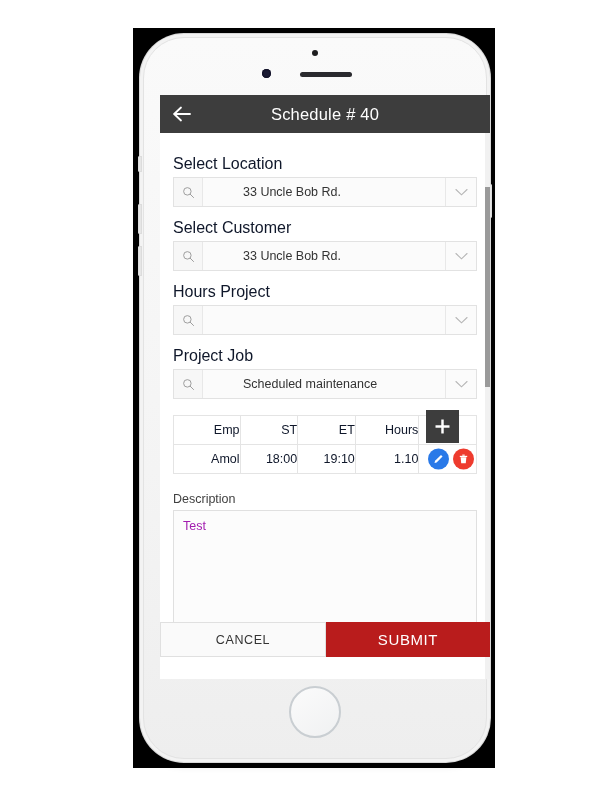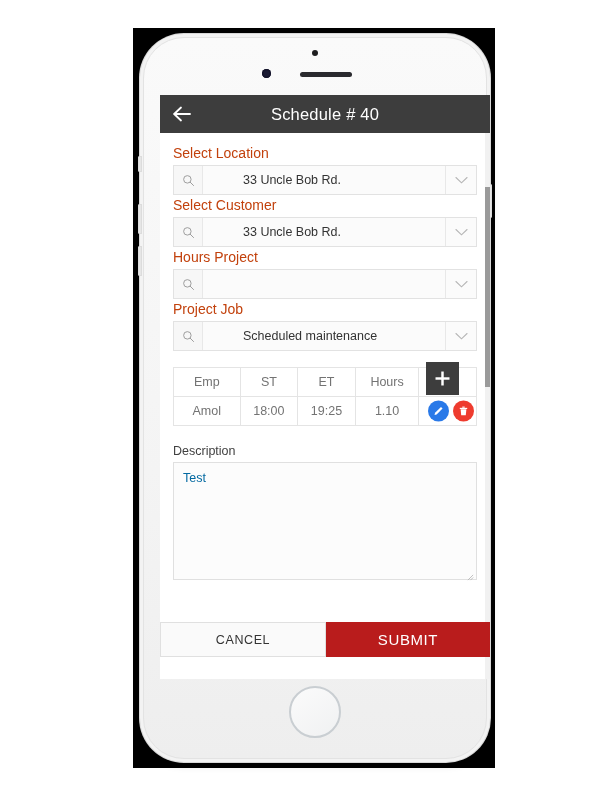--- a/index.html
+++ b/index.html
@@ -143,23 +143,23 @@
     height: 546px;
     position: relative;
     overflow: hidden;
     background: #fff;
   }
   .form-area {
     padding: 10px 13px 0 13px;
   }
 
   .field-label {
-    font-size: 14px;
-    color: #c2410c;
-    margin: 2px 0 4px 0;
+    font-size: 16px;
+    color: #0f172a;
+    margin: 12px 0 4px 0;
   }
   .select-row {
     display: flex;
     height: 30px;
     border: 1px solid #e2e2e2;
     background: #fbfbfb;
     box-sizing: border-box;
   }
   .sel-icon {
     width: 28px;
@@ -197,22 +197,22 @@
   }
   table.emp-table {
     border-collapse: collapse;
     width: 100%;
     table-layout: fixed;
   }
   table.emp-table th, table.emp-table td {
     border: 1px solid #e4e4e4;
     height: 28px;
     font-size: 12.5px;
-    color: #737373;
-    text-align: center;
+    color: #0f172a;
+    text-align: right;
     font-weight: normal;
     padding: 0;
   }
   table.emp-table th { background: #fff; }
   .col-emp { width: 22%; }
   .col-st  { width: 19%; }
   .col-et  { width: 19%; }
   .col-hr  { width: 21%; }
   .col-act { width: 19%; }
 
@@ -256,21 +256,21 @@
     margin: 18px 0 4px 0;
   }
   .desc-box {
     width: 100%;
     height: 118px;
     border: 1px solid #e0e0e0;
     background: #fcfcfc;
     box-sizing: border-box;
     padding: 8px 9px;
     font-size: 12.5px;
-    color: #0369a1;
+    color: #a21caf;
     font-family: "Liberation Sans", sans-serif;
     resize: none;
     position: relative;
     outline: none;
     overflow: hidden;
   }
   .desc-holder { position: relative; }
   .resize-grip {
     position: absolute;
     right: 3px;
@@ -439,21 +439,21 @@
                 <th class="col-st">ST</th>
                 <th class="col-et">ET</th>
                 <th class="col-hr">Hours</th>
                 <th class="col-act"></th>
               </tr>
             </thead>
             <tbody>
               <tr>
                 <td>Amol</td>
                 <td>18:00</td>
-                <td>19:25</td>
+                <td>19:10</td>
                 <td>1.10</td>
                 <td class="actions-cell">
                   <div class="act-row">
                     <div class="circle-btn edit-btn">
                       <svg width="11" height="11" viewBox="0 0 16 16">
                         <path d="M11.6 2.1 L13.9 4.4 L5.3 13 L2.2 13.8 L3 10.7 Z" fill="#ffffff"></path>
                       </svg>
                     </div>
                     <div class="circle-btn del-btn">
                       <svg width="11" height="11" viewBox="0 0 16 16">

